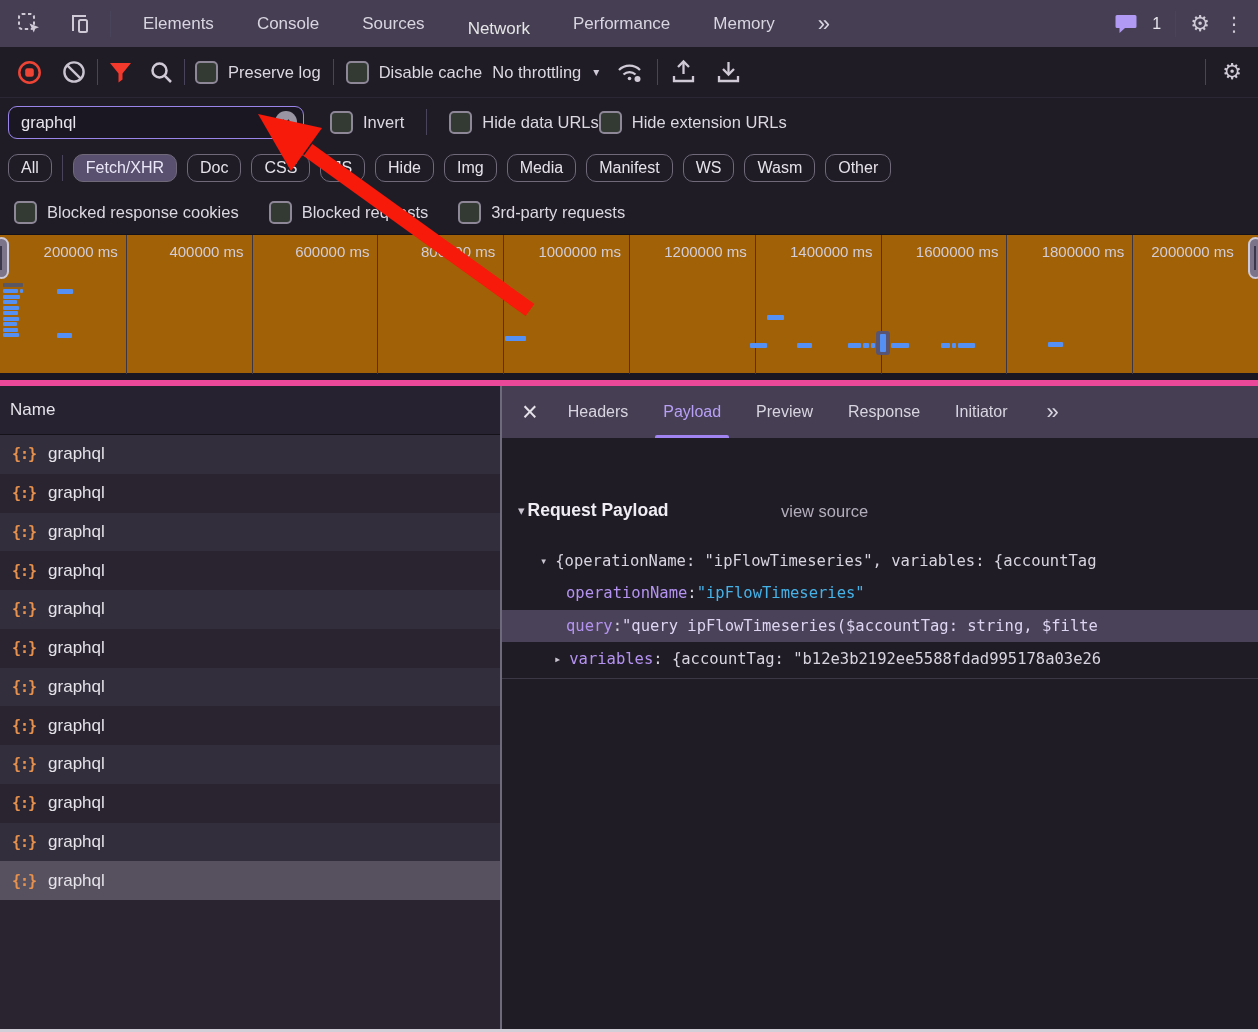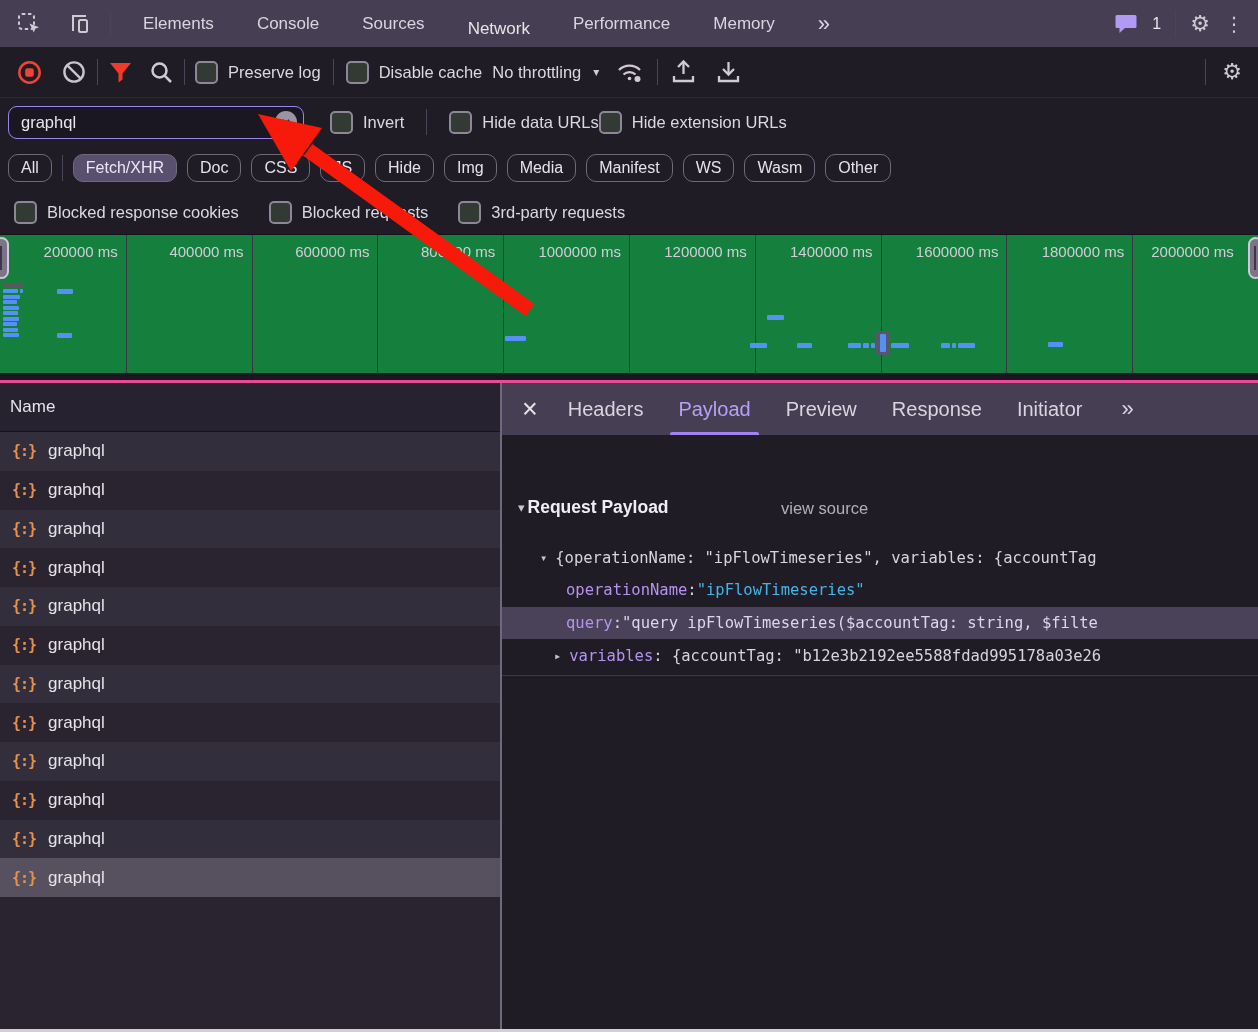--- a/index.html
+++ b/index.html
@@ -49,22 +49,22 @@
   #chipsrow{height:44px;background:#201c26;padding:0 8px;gap:10px;}
   .chip{border:1.5px solid #6f6979;border-radius:10px;padding:4px 12px;font-size:16px;
         color:#e6e2ea;cursor:pointer;white-space:nowrap;}
   .chip.active{background:#58506e;border-color:#6f6979;color:#ece7f8;}
 
   
   #blockedrow{height:44px;background:#201c26;padding:0 14px;gap:30px;
               border-bottom:1px solid #15121a;}
 
   
-  #overview{height:145px;background:#15803d;position:relative;overflow:hidden;
-            border-bottom:3px solid #ec4899;}
+  #overview{height:145px;background:#a16207;position:relative;overflow:hidden;
+            border-bottom:6px solid #ec4899;}
   .gridline{position:absolute;top:0;width:1px;height:139px;background:#3b3544;}
   .tick{position:absolute;top:8px;width:115px;text-align:right;font-size:15px;color:#d2cdd9;
         white-space:nowrap;}
   .obar{position:absolute;border-radius:1px;}
   #ov-bottom{position:absolute;left:0;right:0;bottom:0;height:7px;background:#1a1622;}
   .ov-handle{position:absolute;top:2px;width:15px;height:42px;border-radius:8px;
              background:#7c7589;border:2px solid #cfcada;box-sizing:border-box;}
   .ov-handle::after{content:"";position:absolute;left:4px;top:7px;bottom:7px;width:2px;
              background:#3c374a;}
 
@@ -80,21 +80,21 @@
   .req-row.even{background:#292430;}
   .req-row.selected{background:#57515f;}
   .json-icon{color:#e8914c;font-family:"DejaVu Sans Mono",monospace;font-weight:bold;
              font-size:15px;margin-right:12px;letter-spacing:-1px;}
   #vsplit{width:2px;flex:0 0 2px;background:#6f6a7b;cursor:col-resize;}
 
   
   #right-panel{flex:1;display:flex;flex-direction:column;background:#201c26;min-width:0;}
   #detail-tabbar{height:52px;background:#463f54;display:flex;align-items:center;flex:0 0 52px;}
   .dt-x{font-size:27px;color:#e6e2ea;margin:0 30px 0 20px;cursor:pointer;line-height:1;}
-  .dtab{font-size:20px;color:#d9d5e0;margin-right:35px;position:relative;height:52px;
+  .dtab{font-size:16px;color:#d9d5e0;margin-right:35px;position:relative;height:52px;
         line-height:52px;cursor:pointer;}
   .dtab.active{color:#b7a0f6;}
   .dtab.active::after{content:"";position:absolute;left:-8px;right:-8px;bottom:0;height:3px;
         background:#a184f2;border-radius:2px 2px 0 0;}
   #detail-tabbar .more-glyph{line-height:52px;margin-left:4px;}
 
   #payload{position:relative;flex:1;background:#201c26;overflow:hidden;}
   #payload-header{position:absolute;top:62px;left:16px;display:flex;align-items:center;}
   .tri{color:#c9c4d0;font-size:13px;margin-right:3px;}
   #payload-title{font-size:17.5px;font-weight:bold;color:#f0edf4;}

